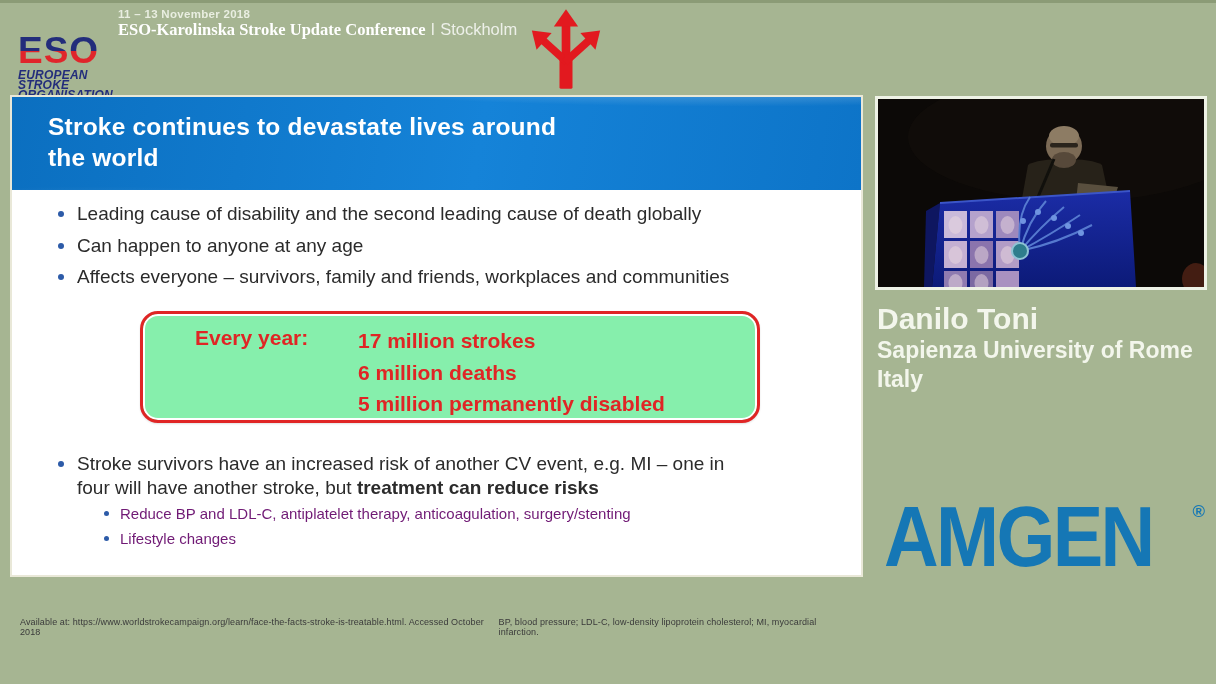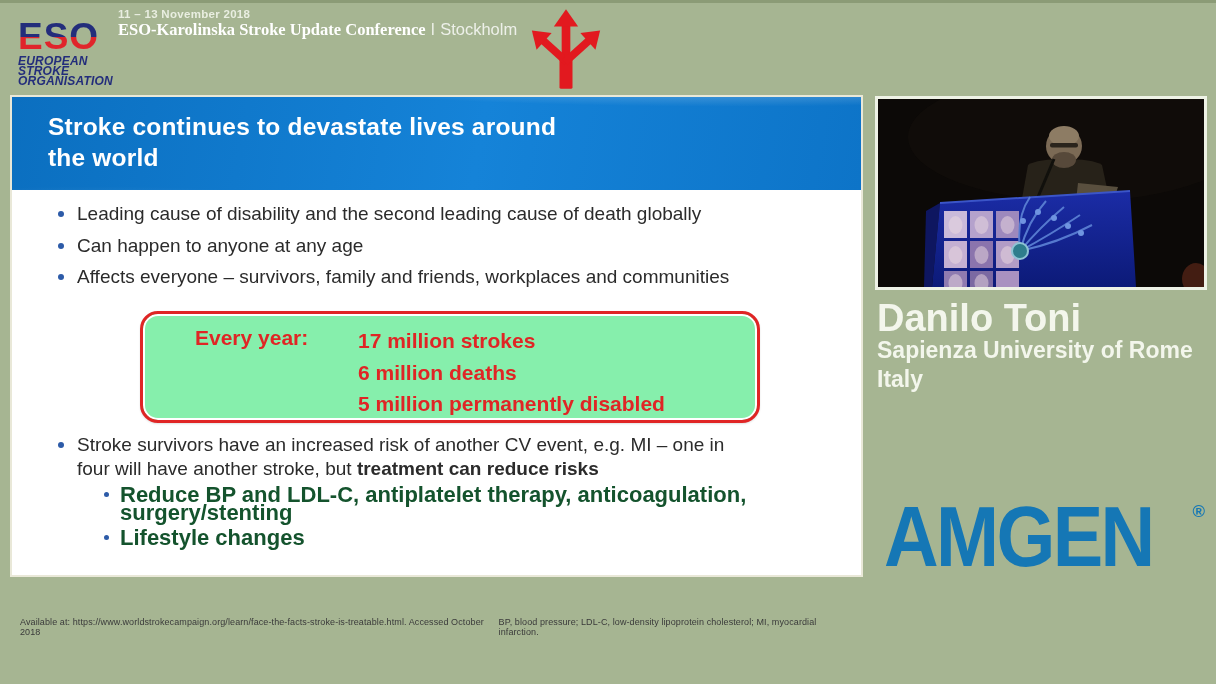--- a/index.html
+++ b/index.html
@@ -5,21 +5,21 @@
   * { margin:0; padding:0; box-sizing:border-box; }
   html,body { width:1216px; height:684px; }
   body {
     position:relative; overflow:hidden;
     background:#a6b592;
     font-family:"Liberation Sans", sans-serif;
   }
   .top-edge { position:absolute; top:0; left:0; right:0; height:3px; background:#75855e; opacity:.55; }
 
   
-  .eso-logo { position:absolute; left:18px; top:18px; width:100px; text-align:left; }
+  .eso-logo { position:absolute; left:18px; top:32px; width:100px; text-align:left; }
   .eso-acronym {
     font-size:37px; font-weight:800; letter-spacing:1px; line-height:38px;
     background:linear-gradient(180deg,#232d7b 0 49%, #e0252b 49% 100%);
     -webkit-background-clip:text; background-clip:text; color:transparent;
   }
   .eso-caption { font-size:12px; font-style:italic; font-weight:700; color:#232d7b; line-height:10px; letter-spacing:.2px; }
 
   .header-text { position:absolute; left:118px; top:8px; }
   .header-dates { font-size:11.5px; color:rgba(245,248,238,.85); font-weight:600; letter-spacing:.3px; }
   .header-title { white-space:nowrap; margin-top:1px; }
@@ -57,41 +57,41 @@
 
   .stat-box {
     margin:23px 0 0 90px; width:620px; height:112px;
     border:3.5px solid #e02525; border-radius:18px; background:#86efac;
     box-shadow:inset 0 0 0 2px #ffffff, 0 1px 2px rgba(0,0,0,.12);
     display:flex; padding:11px 0 0 52px;
   }
   .stat-label { width:163px; font-size:21px; font-weight:700; color:#e02525; padding-top:1px; }
   .stat-values { font-size:21px; font-weight:700; color:#e02525; line-height:31.5px; }
 
-  .risk-block { margin-top:10px; }
+  .risk-block { margin-top:29px; }
   .risk-main { position:relative; padding-left:27px; font-size:19px; line-height:23.5px; color:#2b2b2b; }
   .risk-main .dot { top:9px; }
   .risk-bold { font-weight:700; }
   ul.sub-bullets { list-style:none; margin:6px 0 0 48px; }
-  ul.sub-bullets li { position:relative; padding-left:22px; font-size:22px; line-height:18px; color:#14532d; margin-bottom:7px;font-weight:bold; }
+  ul.sub-bullets li { position:relative; padding-left:22px; font-size:15px; line-height:18px; color:#701a75; margin-bottom:7px; }
   ul.sub-bullets .dot { left:6px; top:6px; width:5px; height:5px; }
 
   .footnote {
     position:absolute; left:8px; right:8px; bottom:6px;
     display:flex; justify-content:space-between;
     font-size:9px; color:#3a3a3a; letter-spacing:.1px;
   }
 
   
   .video-frame {
     position:absolute; left:875px; top:96px; width:332px; height:194px;
     background:#0c0907; border:3px solid #eef2e6;
   }
   .speaker-block { position:absolute; left:877px; top:301px; color:#f3f6ec; white-space:nowrap; }
-  .speaker-name { font-size:38px; font-weight:700; line-height:35px; }
+  .speaker-name { font-size:30px; font-weight:700; line-height:35px; }
   .speaker-affiliation { font-size:23px; font-weight:700; line-height:29px; }
   .speaker-country { font-size:23px; font-weight:700; line-height:28px; }
 
   .amgen-wrap { position:absolute; left:884px; top:496px; }
   .amgen-text {
     display:inline-block; font-size:86px; font-weight:800; line-height:80px;
     color:#1577b5; letter-spacing:-3px;
     transform:scaleX(0.88); transform-origin:left center;
   }
   .amgen-reg { position:absolute; right:-16px; top:6px; font-size:17px; font-weight:700; color:#1577b5; }

